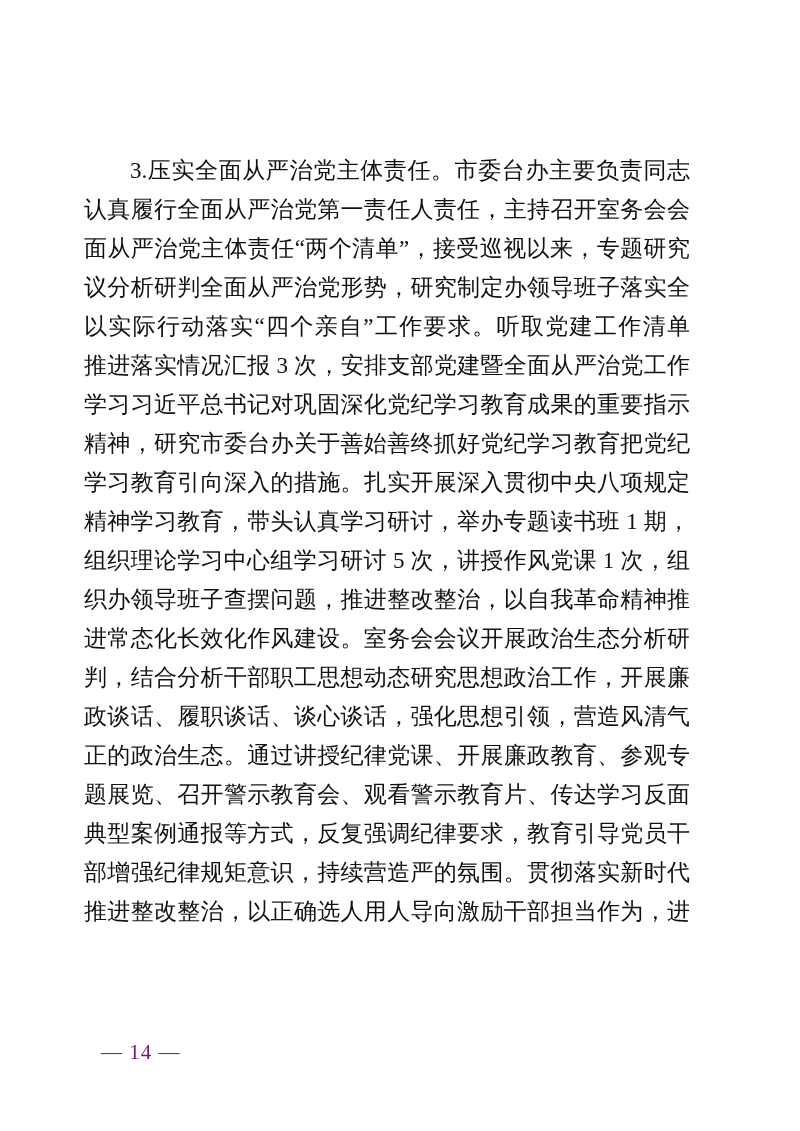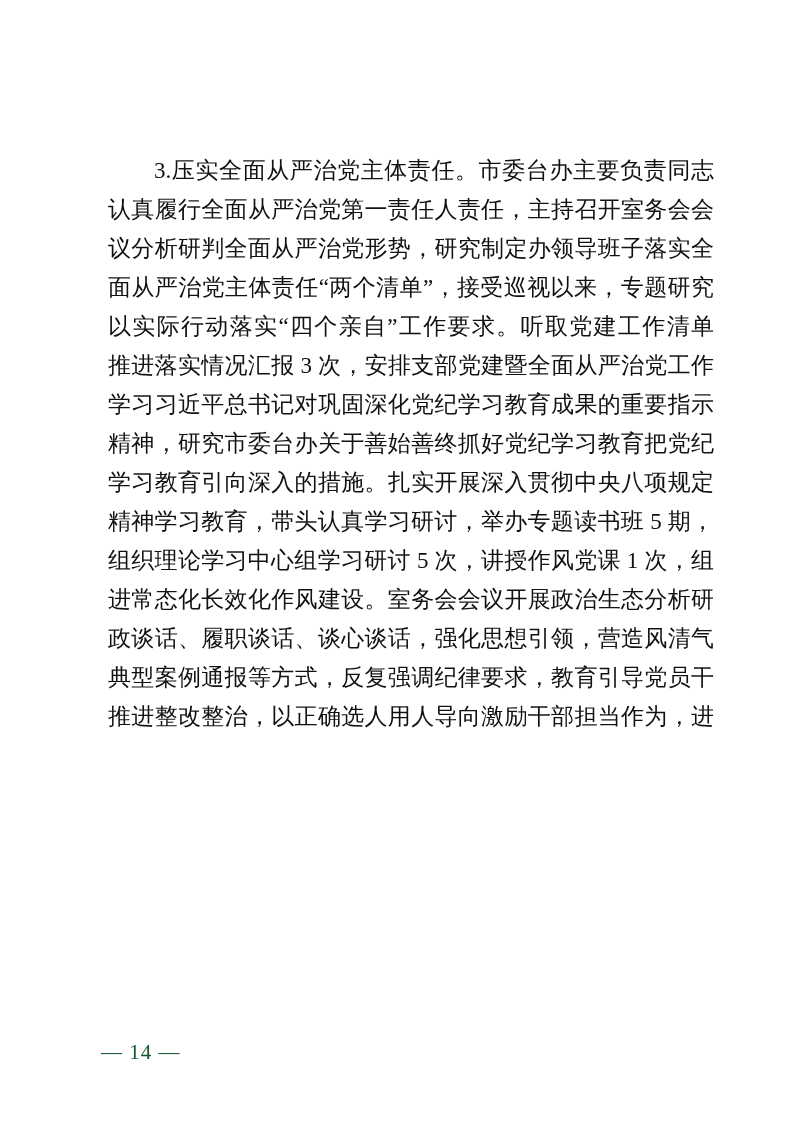--- a/index.html
+++ b/index.html
@@ -11,21 +11,21 @@
     position: relative;
     width: 800px;
     height: 1131px;
     background: #ffffff;
     overflow: hidden;
     font-family: "Liberation Serif", serif;
     color: #111111;
   }
   .text-block {
     position: absolute;
-    left: 108px;
+    left: 84px;
     top: 151px;
     width: 606px;
   }
   .line {
     font-size: 23px;
     line-height: 39px;
     height: 39px;
     text-align: justify;
     text-align-last: justify;
     white-space: nowrap;
@@ -34,38 +34,43 @@
   .first-line {
     text-indent: 2em;
   }
   .page-number {
     position: absolute;
     left: 101px;
     top: 1042px;
     font-size: 21px;
     line-height: 21px;
     letter-spacing: 1px;
-    color: #14532d;
+    color: #701a75;
   }
 </style>
 </head>
 <body>
 
 <div class="page">
   <div class="text-block">
     <div class="line first-line">3.压实全面从严治党主体责任。市委台办主要负责同志</div>
     <div class="line">认真履行全面从严治党第一责任人责任，主持召开室务会会</div>
+    <div class="line">面从严治党主体责任“两个清单”，接受巡视以来，专题研究</div>
     <div class="line">议分析研判全面从严治党形势，研究制定办领导班子落实全</div>
-    <div class="line">面从严治党主体责任“两个清单”，接受巡视以来，专题研究</div>
     <div class="line">以实际行动落实“四个亲自”工作要求。听取党建工作清单</div>
     <div class="line">推进落实情况汇报 3 次，安排支部党建暨全面从严治党工作</div>
     <div class="line">学习习近平总书记对巩固深化党纪学习教育成果的重要指示</div>
     <div class="line">精神，研究市委台办关于善始善终抓好党纪学习教育把党纪</div>
     <div class="line">学习教育引向深入的措施。扎实开展深入贯彻中央八项规定</div>
-    <div class="line">精神学习教育，带头认真学习研讨，举办专题读书班 5 期，</div>
+    <div class="line">精神学习教育，带头认真学习研讨，举办专题读书班 1 期，</div>
     <div class="line">组织理论学习中心组学习研讨 5 次，讲授作风党课 1 次，组</div>
+    <div class="line">织办领导班子查摆问题，推进整改整治，以自我革命精神推</div>
     <div class="line">进常态化长效化作风建设。室务会会议开展政治生态分析研</div>
+    <div class="line">判，结合分析干部职工思想动态研究思想政治工作，开展廉</div>
     <div class="line">政谈话、履职谈话、谈心谈话，强化思想引领，营造风清气</div>
+    <div class="line">正的政治生态。通过讲授纪律党课、开展廉政教育、参观专</div>
+    <div class="line">题展览、召开警示教育会、观看警示教育片、传达学习反面</div>
     <div class="line">典型案例通报等方式，反复强调纪律要求，教育引导党员干</div>
+    <div class="line">部增强纪律规矩意识，持续营造严的氛围。贯彻落实新时代</div>
     <div class="line">推进整改整治，以正确选人用人导向激励干部担当作为，进</div>
   </div>
   <div class="page-number">— 14 —</div>
 </div>
 
 </body></html>

